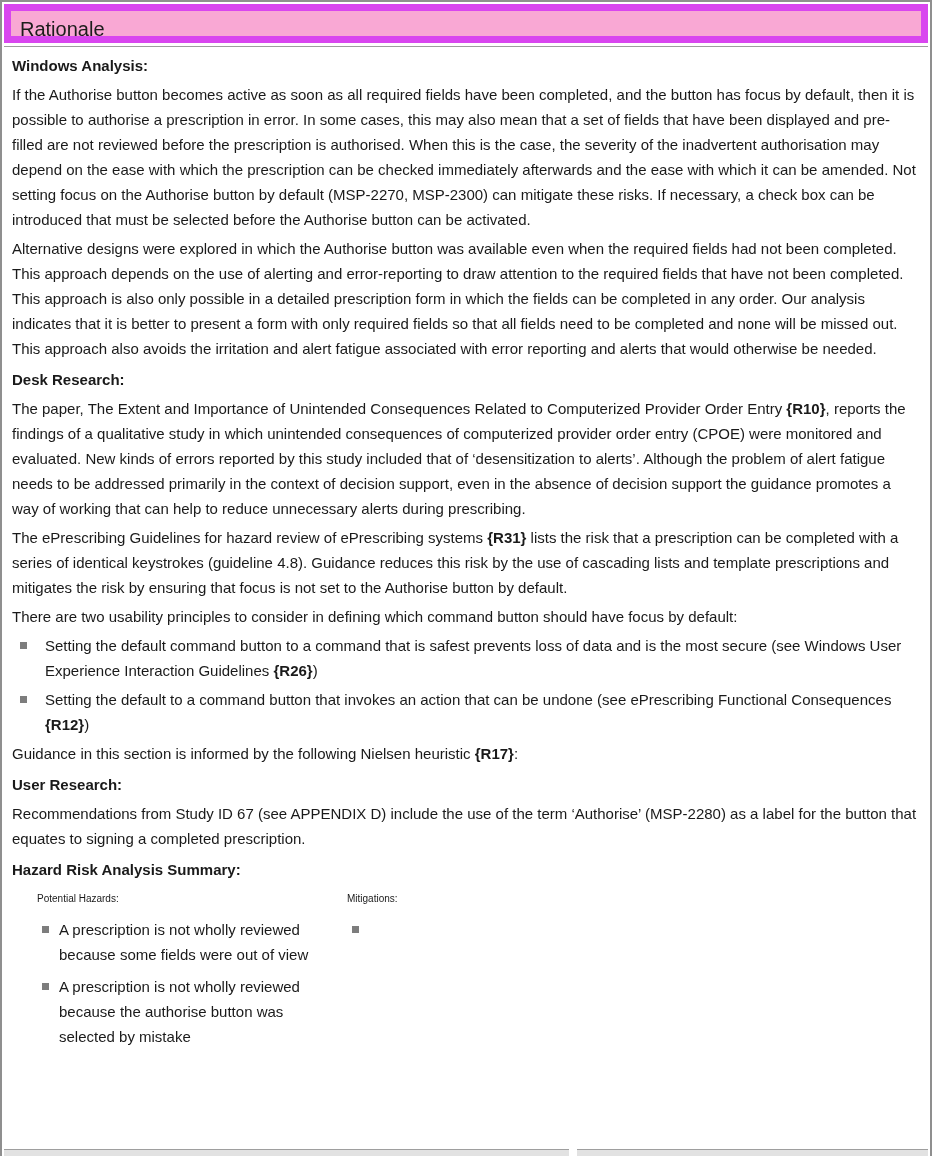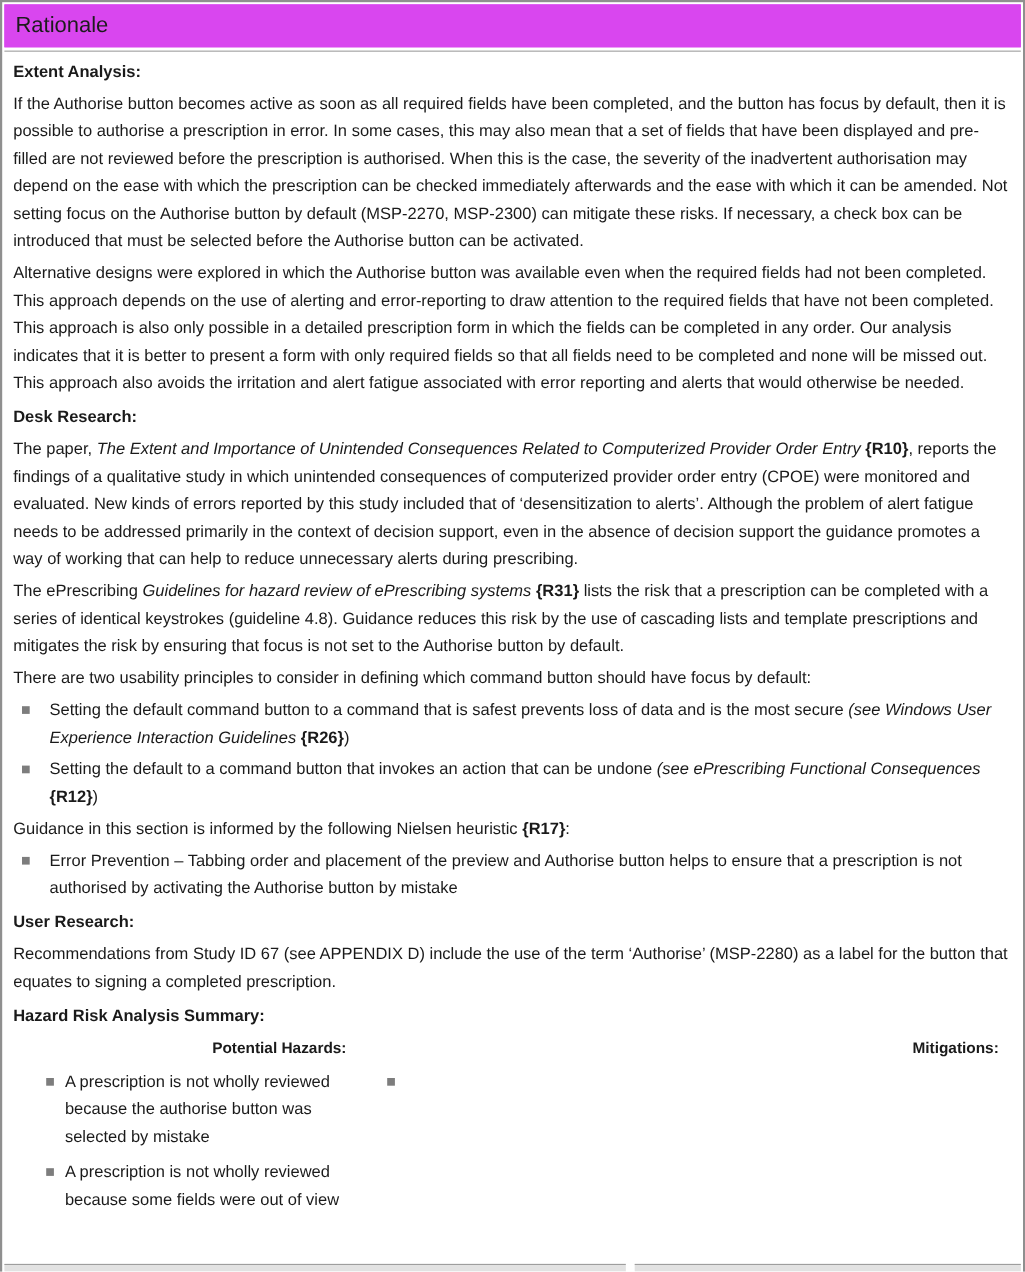--- a/index.html
+++ b/index.html
@@ -8,21 +8,21 @@
     width:932px; height:1156px; position:relative; background:#ffffff;
     font-family:"Liberation Sans","DejaVu Sans",sans-serif;
     font-size:15px; color:#1a1a1a; overflow:hidden;
   }
   .page {
     position:absolute; inset:0; box-sizing:border-box;
     border:2px solid #8f8f8f; border-bottom:none;
     padding:2px; overflow:hidden; background:#ffffff;
   }
   .hdr {
-    background:#d946ef; border:1px solid #d946ef; box-sizing:border-box;
+    background:#f9a8d4; border:7px solid #d946ef; box-sizing:border-box;
     height:39px; line-height:37px; padding-left:9px;
     font-size:20px; color:#1c1c1c;
   }
   .bodycell {
     border-top:1px solid #9e9e9e; margin-top:3px;
     padding:0 8px; overflow:hidden;
     height:1100px; box-sizing:border-box;
     line-height:25px;
   }
   .bodycell h3 { font-size:15px; font-weight:700; margin:6px 0 0; line-height:25px; }
@@ -31,26 +31,26 @@
   ul.blist { list-style:none; margin:4px 0 0; padding:0; }
   ul.blist li { position:relative; margin-left:8px; padding-left:25px; }
   ul.blist li + li { margin-top:4px; }
   .blt {
     position:absolute; left:0; top:9px; width:7px; height:7px;
     background:#7d7d7d; display:block;
   }
   .cols { display:flex; margin-top:4px; }
   .col-h { width:278px; margin-left:25px; flex:none; }
   .col-m { flex:1; margin-left:32px; padding-right:12px; }
-  .cols h4 { font-size:14px; font-weight:700; margin:0; line-height:25px;text-align:right; }
+  .cols h4 { font-size:10px; font-weight:400; margin:0; line-height:25px; }
   .cols ul.blist { margin-top:6px; }
   .cols ul.blist li { margin-left:0; padding-left:22px; }
   .cols ul.blist li + li { margin-top:7px; }
   .cols .blt { left:5px; }
-  .st-i { font-style:italic; }
+  .st-i { }
   .st-b { font-weight:700; }
   .cut-strip {
     position:absolute; left:2px; right:2px; bottom:0; height:10px;
     background:#ffffff; display:flex; align-items:flex-end; z-index:5;
   }
   .cut-seg { height:7px; background:#e2e2e2; border-top:1px solid #9e9e9e; box-sizing:border-box; }
   .cut-seg-left { width:565px; }
   .cut-gap { width:8px; height:7px; background:#ffffff; }
   .cut-seg-right { flex:1; }
 </style>
@@ -58,21 +58,21 @@
 <body>
 
 <div class="page">
 
   <div class="hdr">
     <span>Rationale</span>
   </div>
 
   <div class="bodycell">
 
-    <h3 class="first">Extent Analysis:</h3>
+    <h3 class="first">Windows Analysis:</h3>
     <p>If the Authorise button becomes active as soon as all required fields have been completed, and the button has focus by default, then it is possible to authorise a prescription in error. In some cases, this may also mean that a set of fields that have been displayed and pre-filled are not reviewed before the prescription is authorised. When this is the case, the severity of the inadvertent authorisation may depend on the ease with which the prescription can be checked immediately afterwards and the ease with which it can be amended. Not setting focus on the Authorise button by default (MSP-2270, MSP-2300) can mitigate these risks. If necessary, a check box can be introduced that must be selected before the Authorise button can be activated.</p>
     <p>Alternative designs were explored in which the Authorise button was available even when the required fields had not been completed. This approach depends on the use of alerting and error-reporting to draw attention to the required fields that have not been completed. This approach is also only possible in a detailed prescription form in which the fields can be completed in any order. Our analysis indicates that it is better to present a form with only required fields so that all fields need to be completed and none will be missed out. This approach also avoids the irritation and alert fatigue associated with error reporting and alerts that would otherwise be needed.</p>
 
     <h3>Desk Research:</h3>
     <p><span>The paper, </span><span class="st-i">The Extent and Importance of Unintended Consequences Related to Computerized Provider Order Entry</span><span> </span><span class="st-b">{R10}</span><span>, reports the findings of a qualitative study in which unintended consequences of computerized provider order entry (CPOE) were monitored and evaluated. New kinds of errors reported by this study included that of ‘desensitization to alerts’. Although the problem of alert fatigue needs to be addressed primarily in the context of decision support, even in the absence of decision support the guidance promotes a way of working that can help to reduce unnecessary alerts during prescribing.</span></p>
     <p><span>The ePrescribing </span><span class="st-i">Guidelines for hazard review of ePrescribing systems</span><span> </span><span class="st-b">{R31}</span><span> lists the risk that a prescription can be completed with a series of identical keystrokes (guideline 4.8). Guidance reduces this risk by the use of cascading lists and template prescriptions and mitigates the risk by ensuring that focus is not set to the Authorise button by default.</span></p>
     <p>There are two usability principles to consider in defining which command button should have focus by default:</p>
 
     <ul class="blist">
       <li>
@@ -80,43 +80,37 @@
         <span class="li-t"><span>Setting the default command button to a command that is safest prevents loss of data and is the most secure </span><span class="st-i">(see Windows User Experience Interaction Guidelines</span><span> </span><span class="st-b">{R26}</span><span>)</span></span>
       </li>
       <li>
         <span class="blt"></span>
         <span class="li-t"><span>Setting the default to a command button that invokes an action that can be undone </span><span class="st-i">(see ePrescribing Functional Consequences</span><span> </span><span class="st-b">{R12}</span><span>)</span></span>
       </li>
     </ul>
 
     <p><span>Guidance in this section is informed by the following Nielsen heuristic </span><span class="st-b">{R17}</span><span>:</span></p>
 
-    <ul class="blist">
-      <li>
-        <span class="blt"></span>
-        <span class="li-t">Error Prevention – Tabbing order and placement of the preview and Authorise button helps to ensure that a prescription is not authorised by activating the Authorise button by mistake</span>
-      </li>
-    </ul>
 
     <h3>User Research:</h3>
     <p>Recommendations from Study ID 67 (see APPENDIX D) include the use of the term ‘Authorise’ (MSP-2280) as a label for the button that equates to signing a completed prescription.</p>
 
     <h3>Hazard Risk Analysis Summary:</h3>
 
     <div class="cols">
       <div class="col-h">
         <h4>Potential Hazards:</h4>
         <ul class="blist">
           <li>
             <span class="blt"></span>
-            <span class="li-t">A prescription is not wholly reviewed because the authorise button was selected by mistake</span>
+            <span class="li-t">A prescription is not wholly reviewed because some fields were out of view</span>
           </li>
           <li>
             <span class="blt"></span>
-            <span class="li-t">A prescription is not wholly reviewed because some fields were out of view</span>
+            <span class="li-t">A prescription is not wholly reviewed because the authorise button was selected by mistake</span>
           </li>
         </ul>
       </div>
       <div class="col-m">
         <h4>Mitigations:</h4>
         <ul class="blist">
           <li>
             <span class="blt"></span>
           </li>
         </ul>

